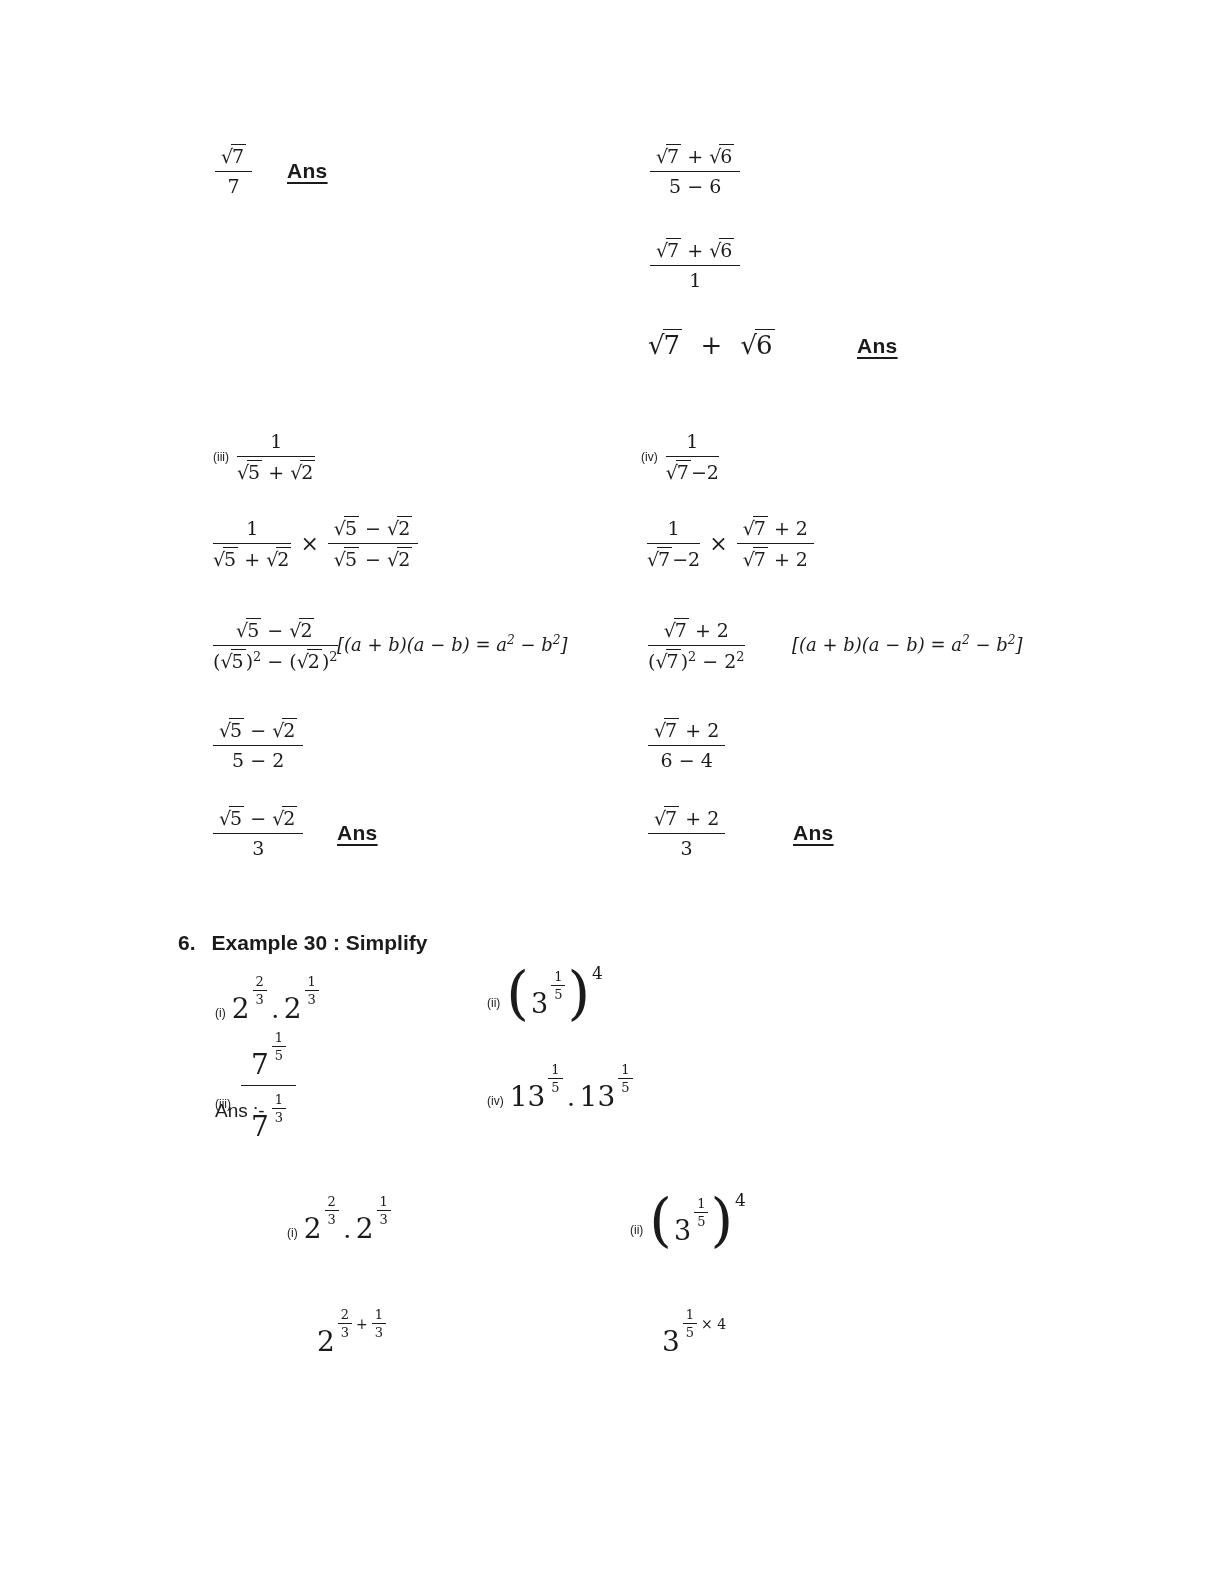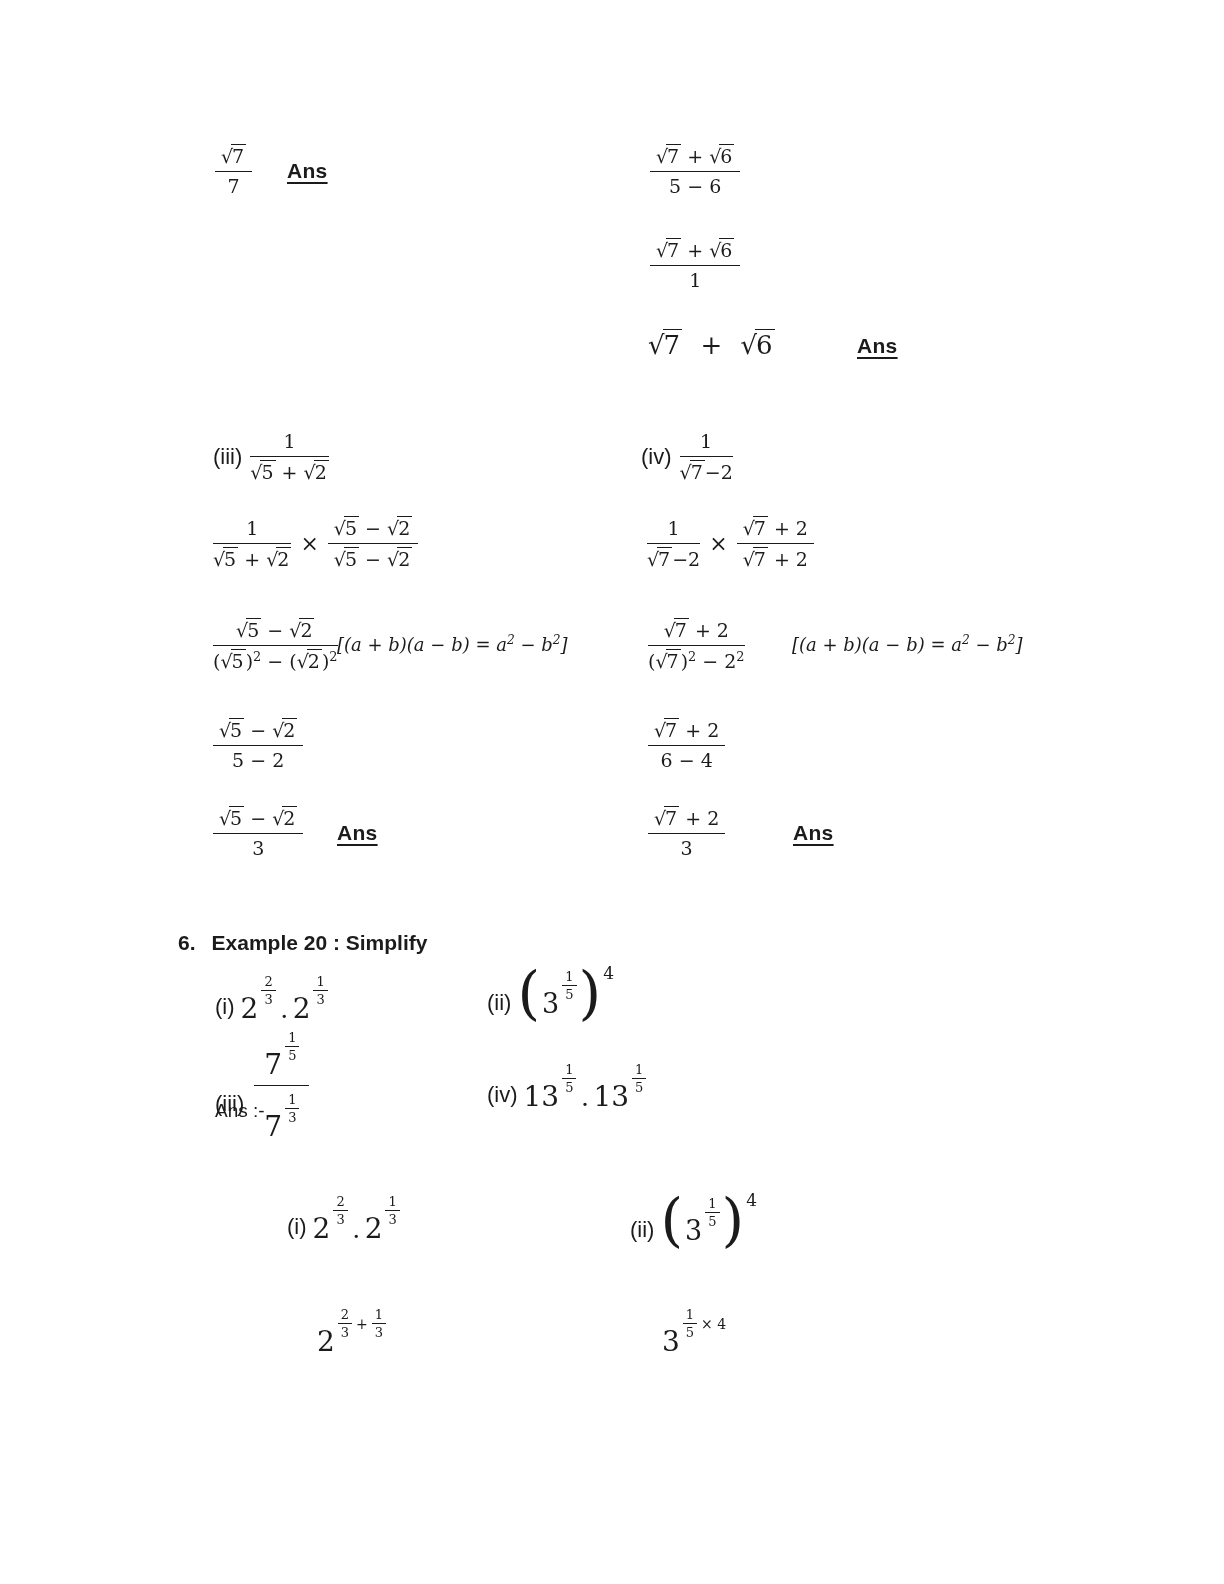--- a/index.html
+++ b/index.html
@@ -15,21 +15,21 @@
   .frac .den{display:block;padding-top:3px;white-space:nowrap;}
   .bigfrac .num{padding:0 10px 6px;}
   .expden{padding-top:24px !important;}
   
   .rt{white-space:nowrap;}
   .rs{display:inline-block;line-height:1.05;}
   .vin{display:inline-block;line-height:1.05;border-top:1.6px solid currentColor;margin-left:-2px;padding:2px 2px 0 1px;}
   .sup2{font-size:0.68em;vertical-align:super;line-height:0;}
   .times{font-size:22px;margin:0 9px;font-family:"DejaVu Serif","Liberation Serif",serif;}
   
-  .plab{font-family:"Liberation Sans","DejaVu Sans",sans-serif;font-size:22px;}
+  .plab{font-family:"Liberation Sans","DejaVu Sans",sans-serif;font-size:12px;}
   .lblpad{padding-bottom:3px;}
   .lbldown{margin-top:19px;text-align:right;}
   .ansl{position:absolute;font-family:"Liberation Sans","DejaVu Sans",sans-serif;font-weight:700;font-size:21px;text-decoration:underline;text-decoration-thickness:2px;text-underline-offset:4px;letter-spacing:0.3px;}
   .ident{position:absolute;font-family:"DejaVu Serif","Liberation Serif",serif;font-style:italic;font-size:18px;}
   .heading{position:absolute;display:flex;gap:16px;font-family:"Liberation Sans","DejaVu Sans",sans-serif;font-weight:700;font-size:21px;}
   .ansh{position:absolute;font-family:"Liberation Sans","DejaVu Sans",sans-serif;font-size:19px;}
   
   .mrow{display:inline-flex;align-items:flex-end;}
   .pw{display:inline-flex;align-items:flex-end;white-space:nowrap;font-family:"DejaVu Serif","Liberation Serif",serif;}
   .pw .base{font-size:28px;line-height:1;}
@@ -157,21 +157,21 @@
   <div class="row math" style="left:648px;top:806px">
     <span class="frac">
       <span class="num" data-math="rationalize.iv.r_num"><span class="rt"><span class="rs">√</span><span class="vin">7</span></span> + 2</span>
       <span class="den" data-math="rationalize.iv.r_den">3</span>
     </span>
   </div>
   <span class="ansl" style="left:793px;top:821px">Ans</span>
 
   <div class="heading" style="left:178px;top:931px">
     <span>6.</span>
-    <span>Example 20 : Simplify</span>
+    <span>Example 30 : Simplify</span>
   </div>
 
   <div class="row aend" style="left:215px;top:992px;gap:6px">
     <span class="plab lblpad">(i)</span>
     <span class="mrow">
       <span class="pw">
         <span class="base">2</span>
         <span class="exp">
           <span class="sfr">
             <span class="sn">2</span>

